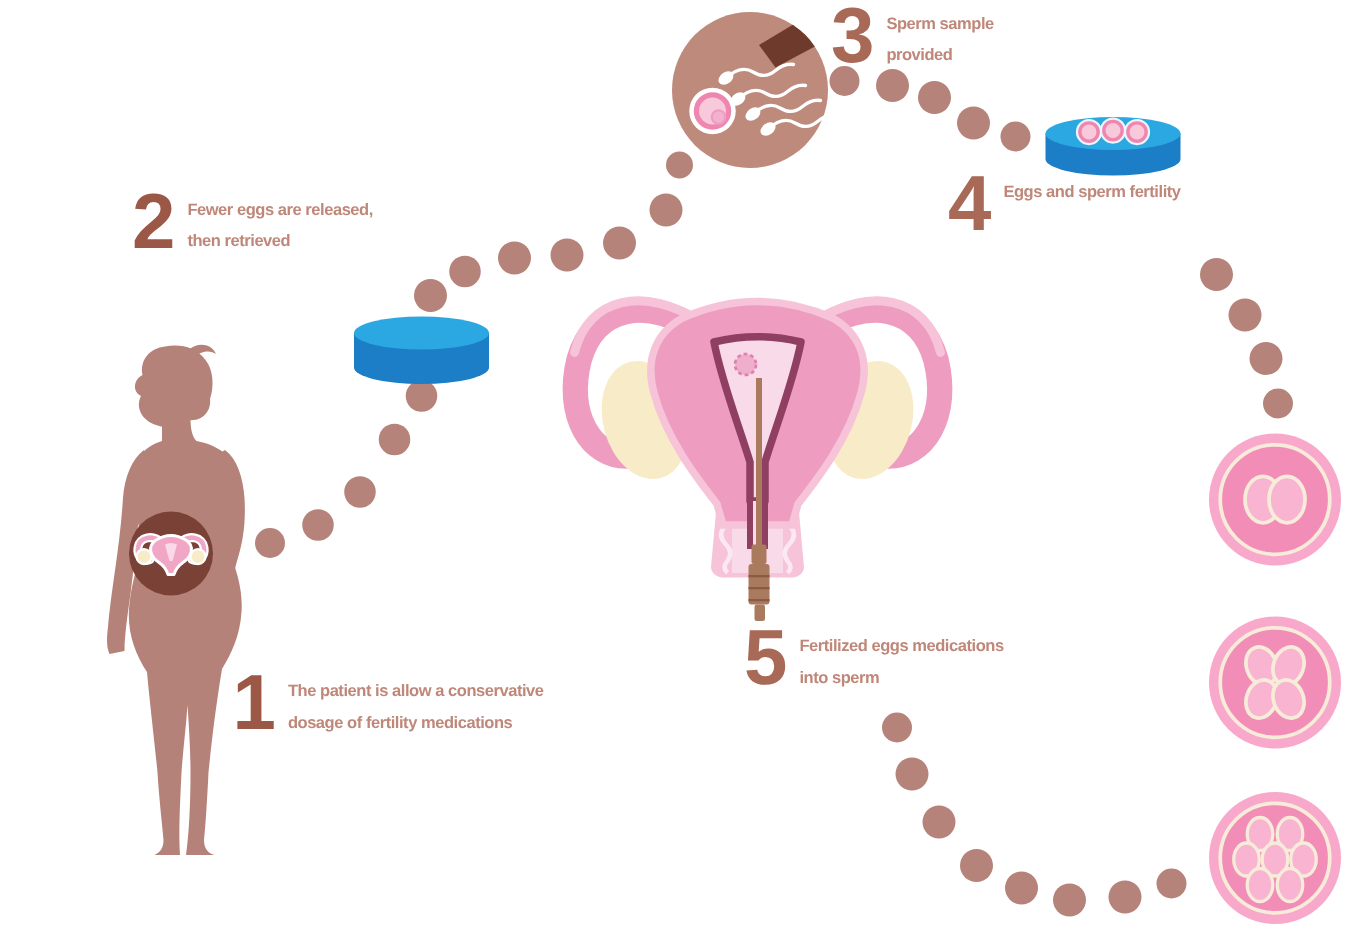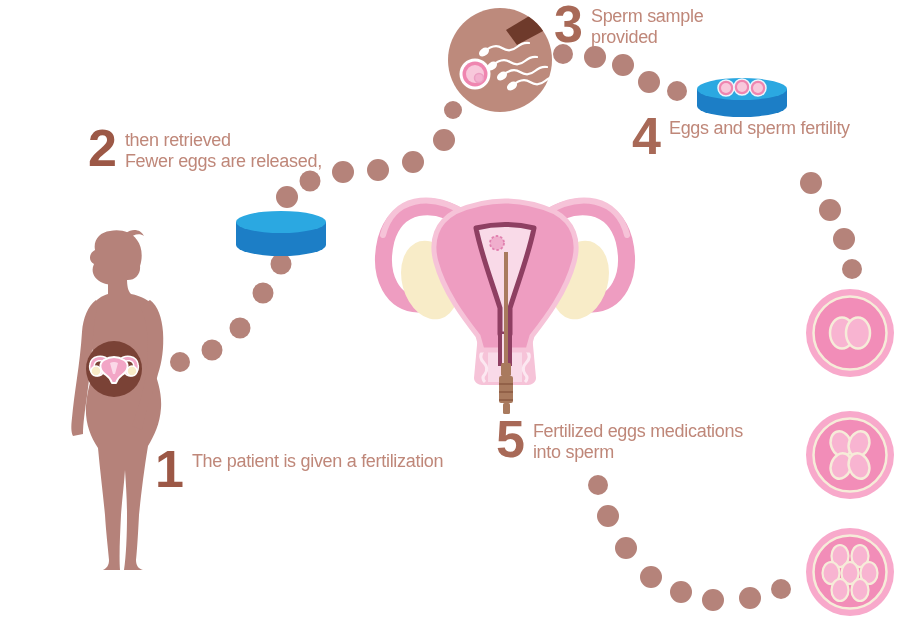--- a/index.html
+++ b/index.html
@@ -45,22 +45,22 @@
   }
   .step-number{
     font-size:52px;
     font-weight:bold;
     line-height:0.78;
     letter-spacing:-1px;
   }
   .num-dark{color:var(--number_dark)}
   .num-light{color:var(--number_light)}
   .step-text{
-    font-size:18px;
-    font-weight:normal;
+    font-size:11px;
+    font-weight:bold;
     line-height:21px;
     letter-spacing:-0.3px;
     color:var(--step_text);
     padding-top:2px;
   }
   #step-1{left:155px;top:449px;}
   #step-2{left:88px;top:128px;}
   #step-3{left:554px;top:4px;}
   #step-4{left:632px;top:116px;}
   #step-5{left:496px;top:419px;}
@@ -266,29 +266,30 @@
       <ellipse cx="19" cy="1" rx="8.5" ry="11"></ellipse>
       <ellipse cx="-10" cy="18" rx="8.5" ry="11"></ellipse>
       <ellipse cx="10" cy="18" rx="8.5" ry="11"></ellipse>
     </g>
   </g>
 </svg>
 
 <div class="step" id="step-1">
   <span class="step-number num-dark">1</span>
   <div class="step-text">
-    <div>The patient is given a fertilization</div>
+    <div>The patient is allow a conservative</div>
+    <div>dosage of fertility medications</div>
   </div>
 </div>
 
 <div class="step" id="step-2">
   <span class="step-number num-dark">2</span>
   <div class="step-text">
+    <div>Fewer eggs are released,</div>
     <div>then retrieved</div>
-    <div>Fewer eggs are released,</div>
   </div>
 </div>
 
 <div class="step" id="step-3">
   <span class="step-number num-light">3</span>
   <div class="step-text">
     <div>Sperm sample</div>
     <div>provided</div>
   </div>
 </div>

